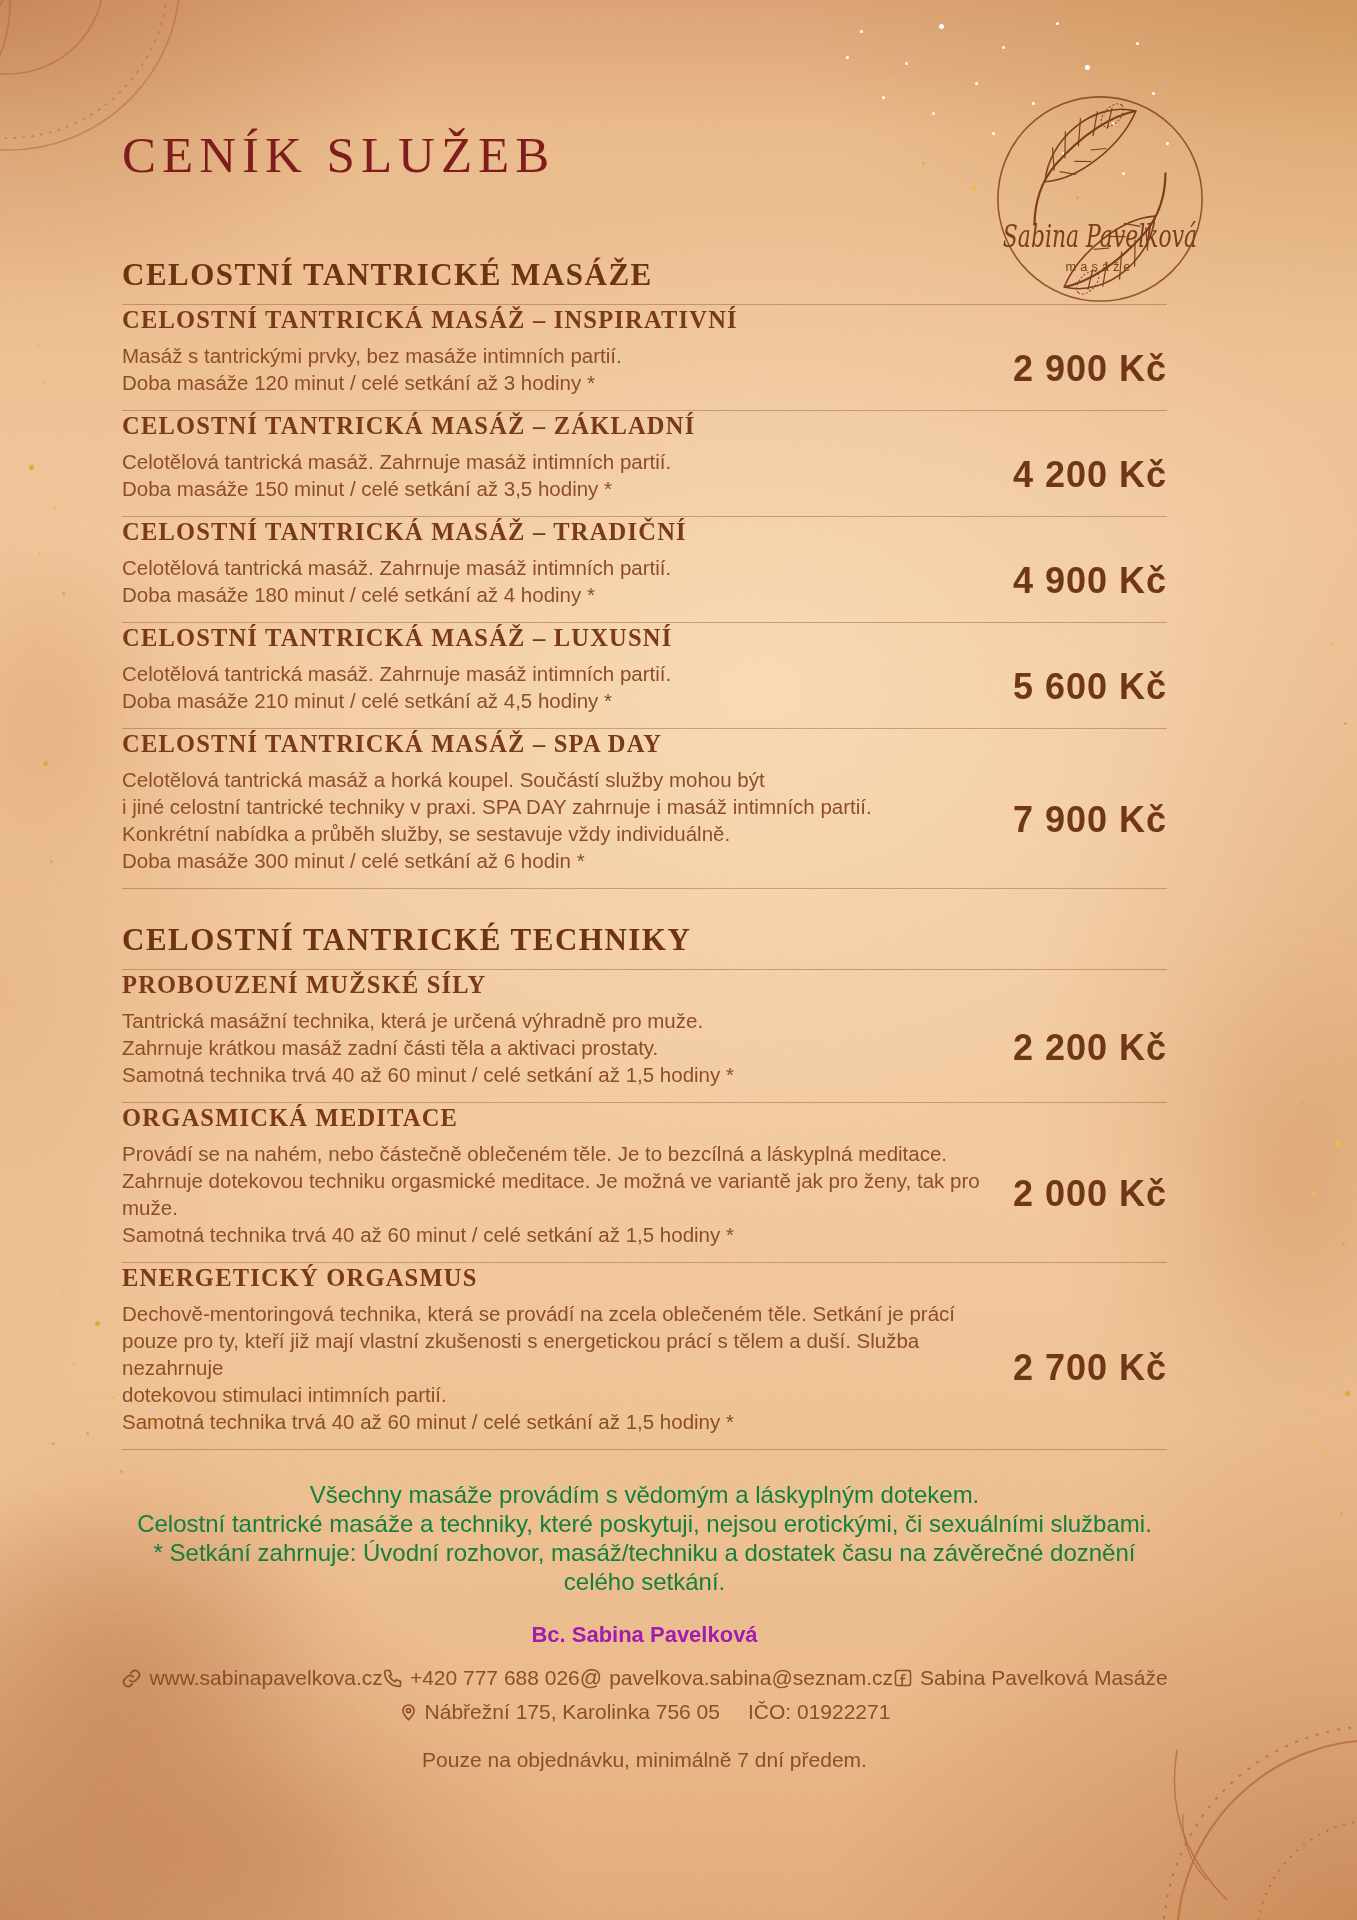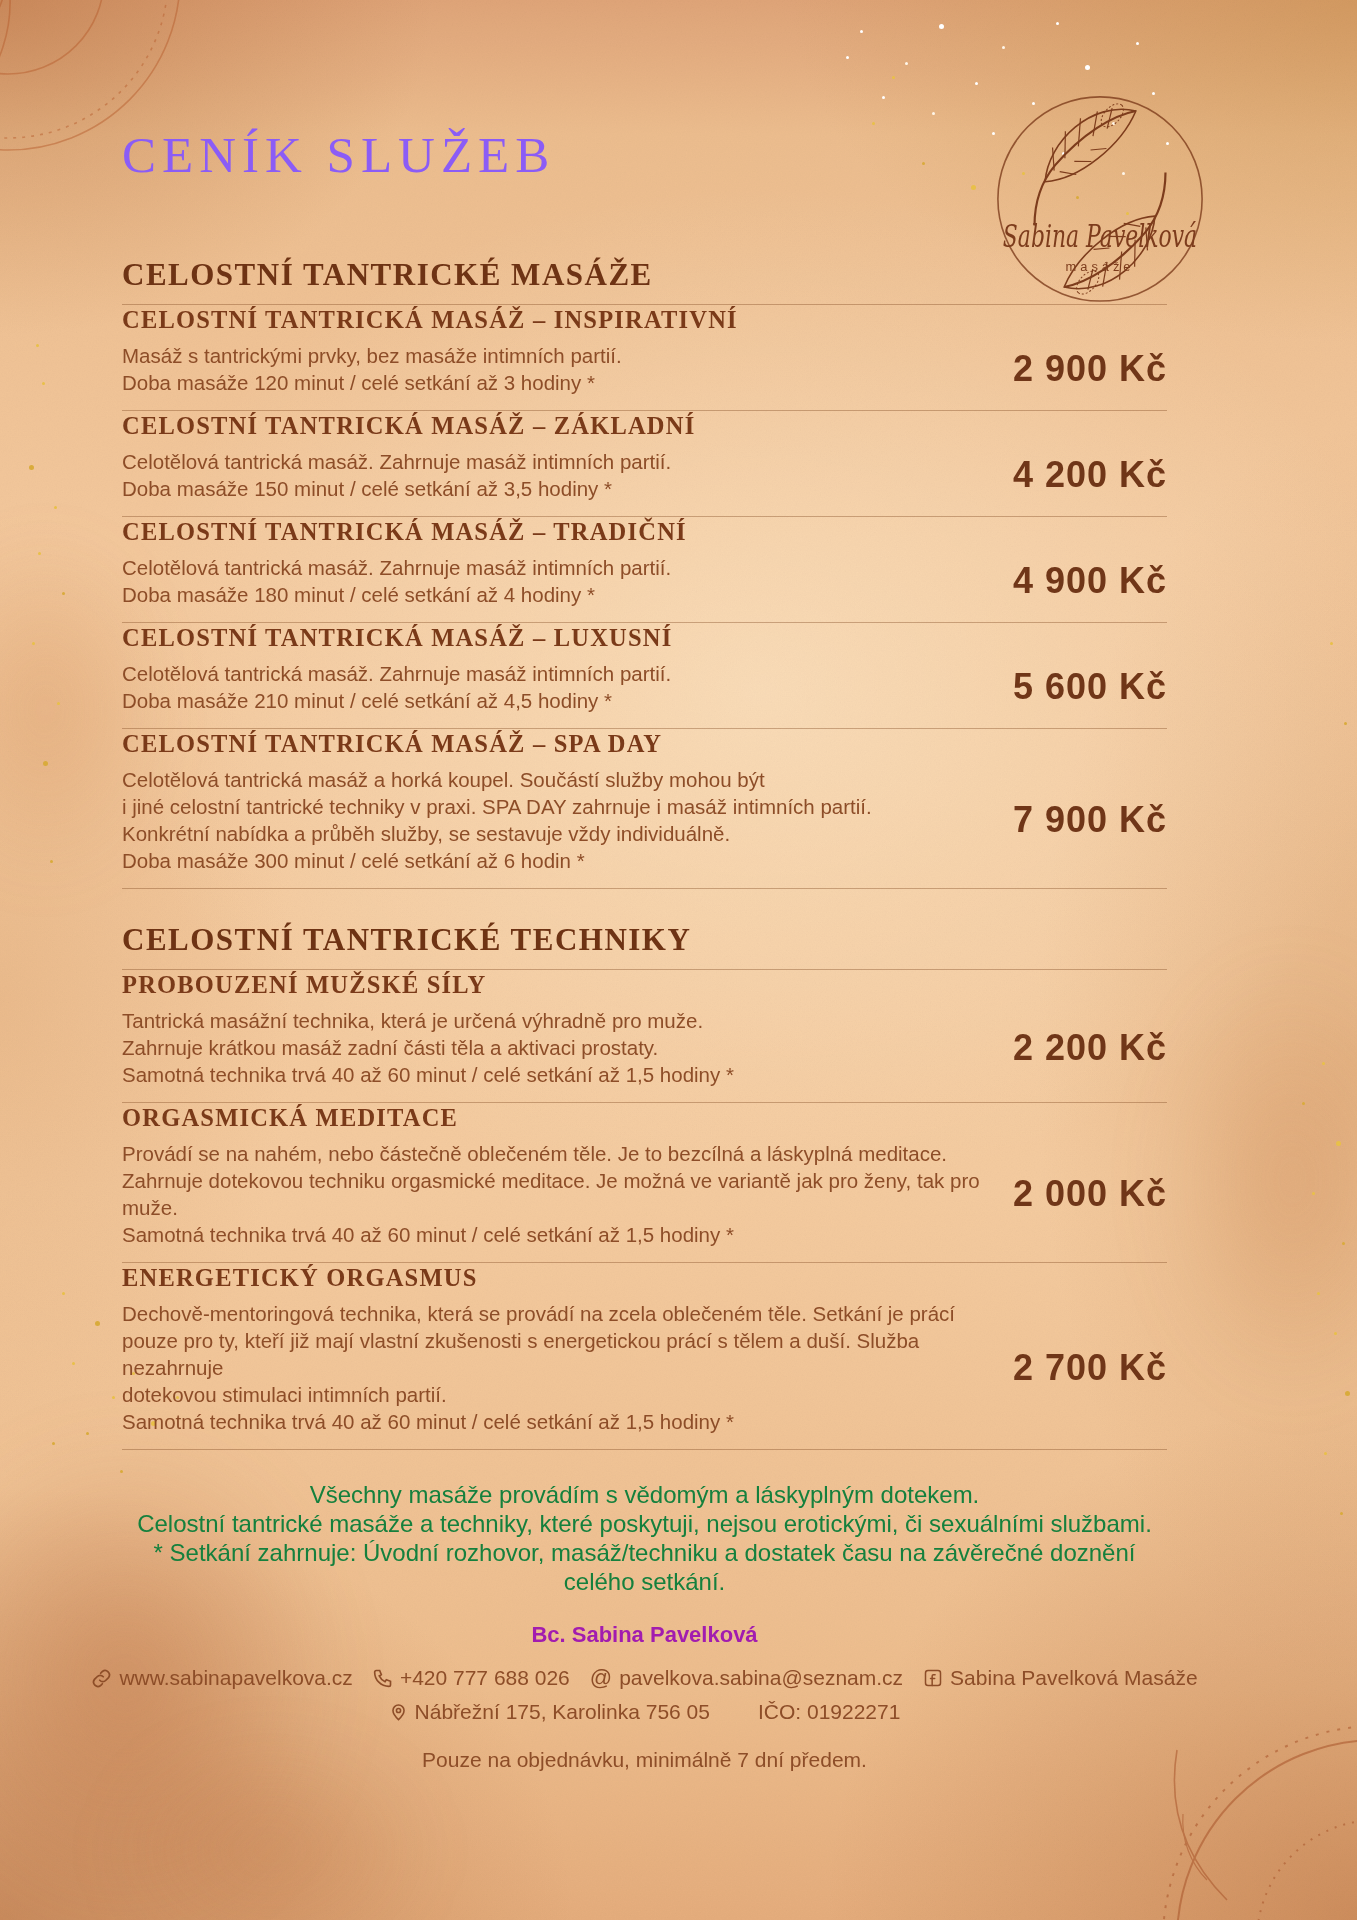--- a/index.html
+++ b/index.html
@@ -25,21 +25,21 @@
   .grain{ position:absolute; inset:0; z-index:2; mix-blend-mode:multiply; pointer-events:none; }
   .deco{ position:absolute; z-index:3; pointer-events:none; }
   .blob{ position:absolute; border-radius:50%; filter:blur(34px); z-index:2; pointer-events:none; }
   .dots{ position:absolute; left:0; top:0; width:3px; height:3px; border-radius:50%; z-index:4; pointer-events:none; background:transparent; }
 
   .content{ position:relative; z-index:5; padding:126px 190px 0 122px; width:1357px; }
   .content-inner{ width:1045px; }
 
   .page-title{
     font-family:"Liberation Serif","DejaVu Serif",serif;
-    font-size:51px; letter-spacing:6px; color:#8b5cf6; font-weight:400;
+    font-size:51px; letter-spacing:6px; color:#7f1d1d; font-weight:400;
   }
   .page-subtitle{ margin-top:17px; font-size:23px; color:#8a4a26; }
 
   .logo{ position:absolute; left:986px; top:80px; width:228px; height:232px; z-index:6; }
 
   .section{ margin-top:0; }
   .section-header{
     font-family:"Liberation Serif","DejaVu Serif",serif;
     font-size:31px; letter-spacing:1.5px; color:#6e3314; font-weight:700;
     transform:scaleY(1.04); transform-origin:left top;
@@ -62,21 +62,21 @@
   }
   .service .rule{ margin-top:14px; }
   .section + .section{ margin-top:32px; }
 
   .notes{ margin-top:30px; text-align:center; font-size:24px; line-height:29px; color:#15803d; }
 
   .contact{ margin-top:26px; text-align:center; }
   .contact-name{ font-size:22px; font-weight:700; color:#a21caf; }
   .contact-row{
     margin-top:17px; display:flex; justify-content:center; align-items:center;
-    gap:10px; font-size:21px; color:#8d4d28; white-space:nowrap;
+    font-size:21px; color:#8d4d28; white-space:nowrap;
   }
   .contact-row .pair{ display:flex; align-items:center; gap:7px; }
   .contact-row .gap{ width:12px; }
   .ico-gap{ width:28px; }
   .at-glyph{ font-size:22px; color:#8d4d28; }
   .footer-note{ margin-top:24px; text-align:center; font-size:21px; color:#8d4d28; }
   svg.cicon{ display:block; }
 </style>
 </head>
 <body>

